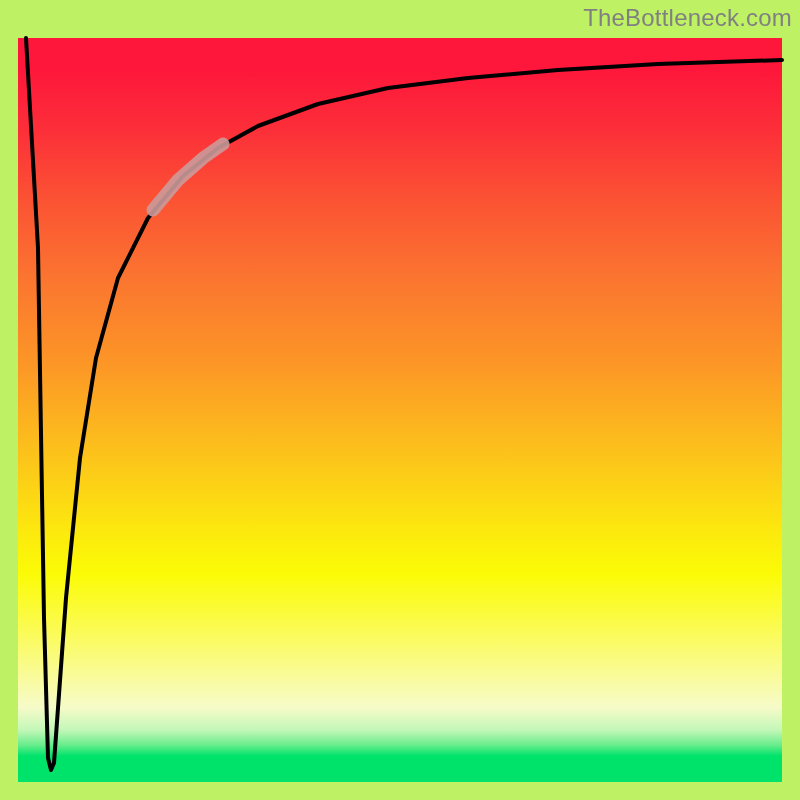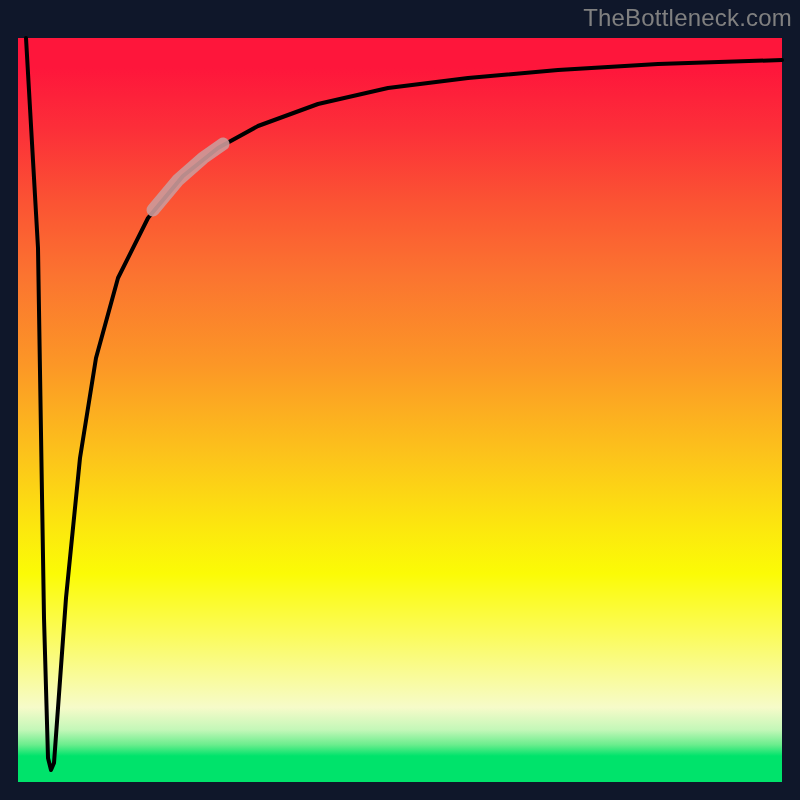--- a/index.html
+++ b/index.html
@@ -10,21 +10,21 @@
     overflow: hidden;
     background: #fff;
     font-family: Arial, Helvetica, sans-serif;
   }
   .frame {
     position: absolute;
     left: 0;
     top: 0;
     width: 800px;
     height: 800px;
-    background: #0f172a;
+    background: #bef264;
   }
   .plot-area {
     position: absolute;
     left: 18px;
     top: 38px;
     width: 764px;
     height: 744px;
     
     background: linear-gradient(
       to bottom,

